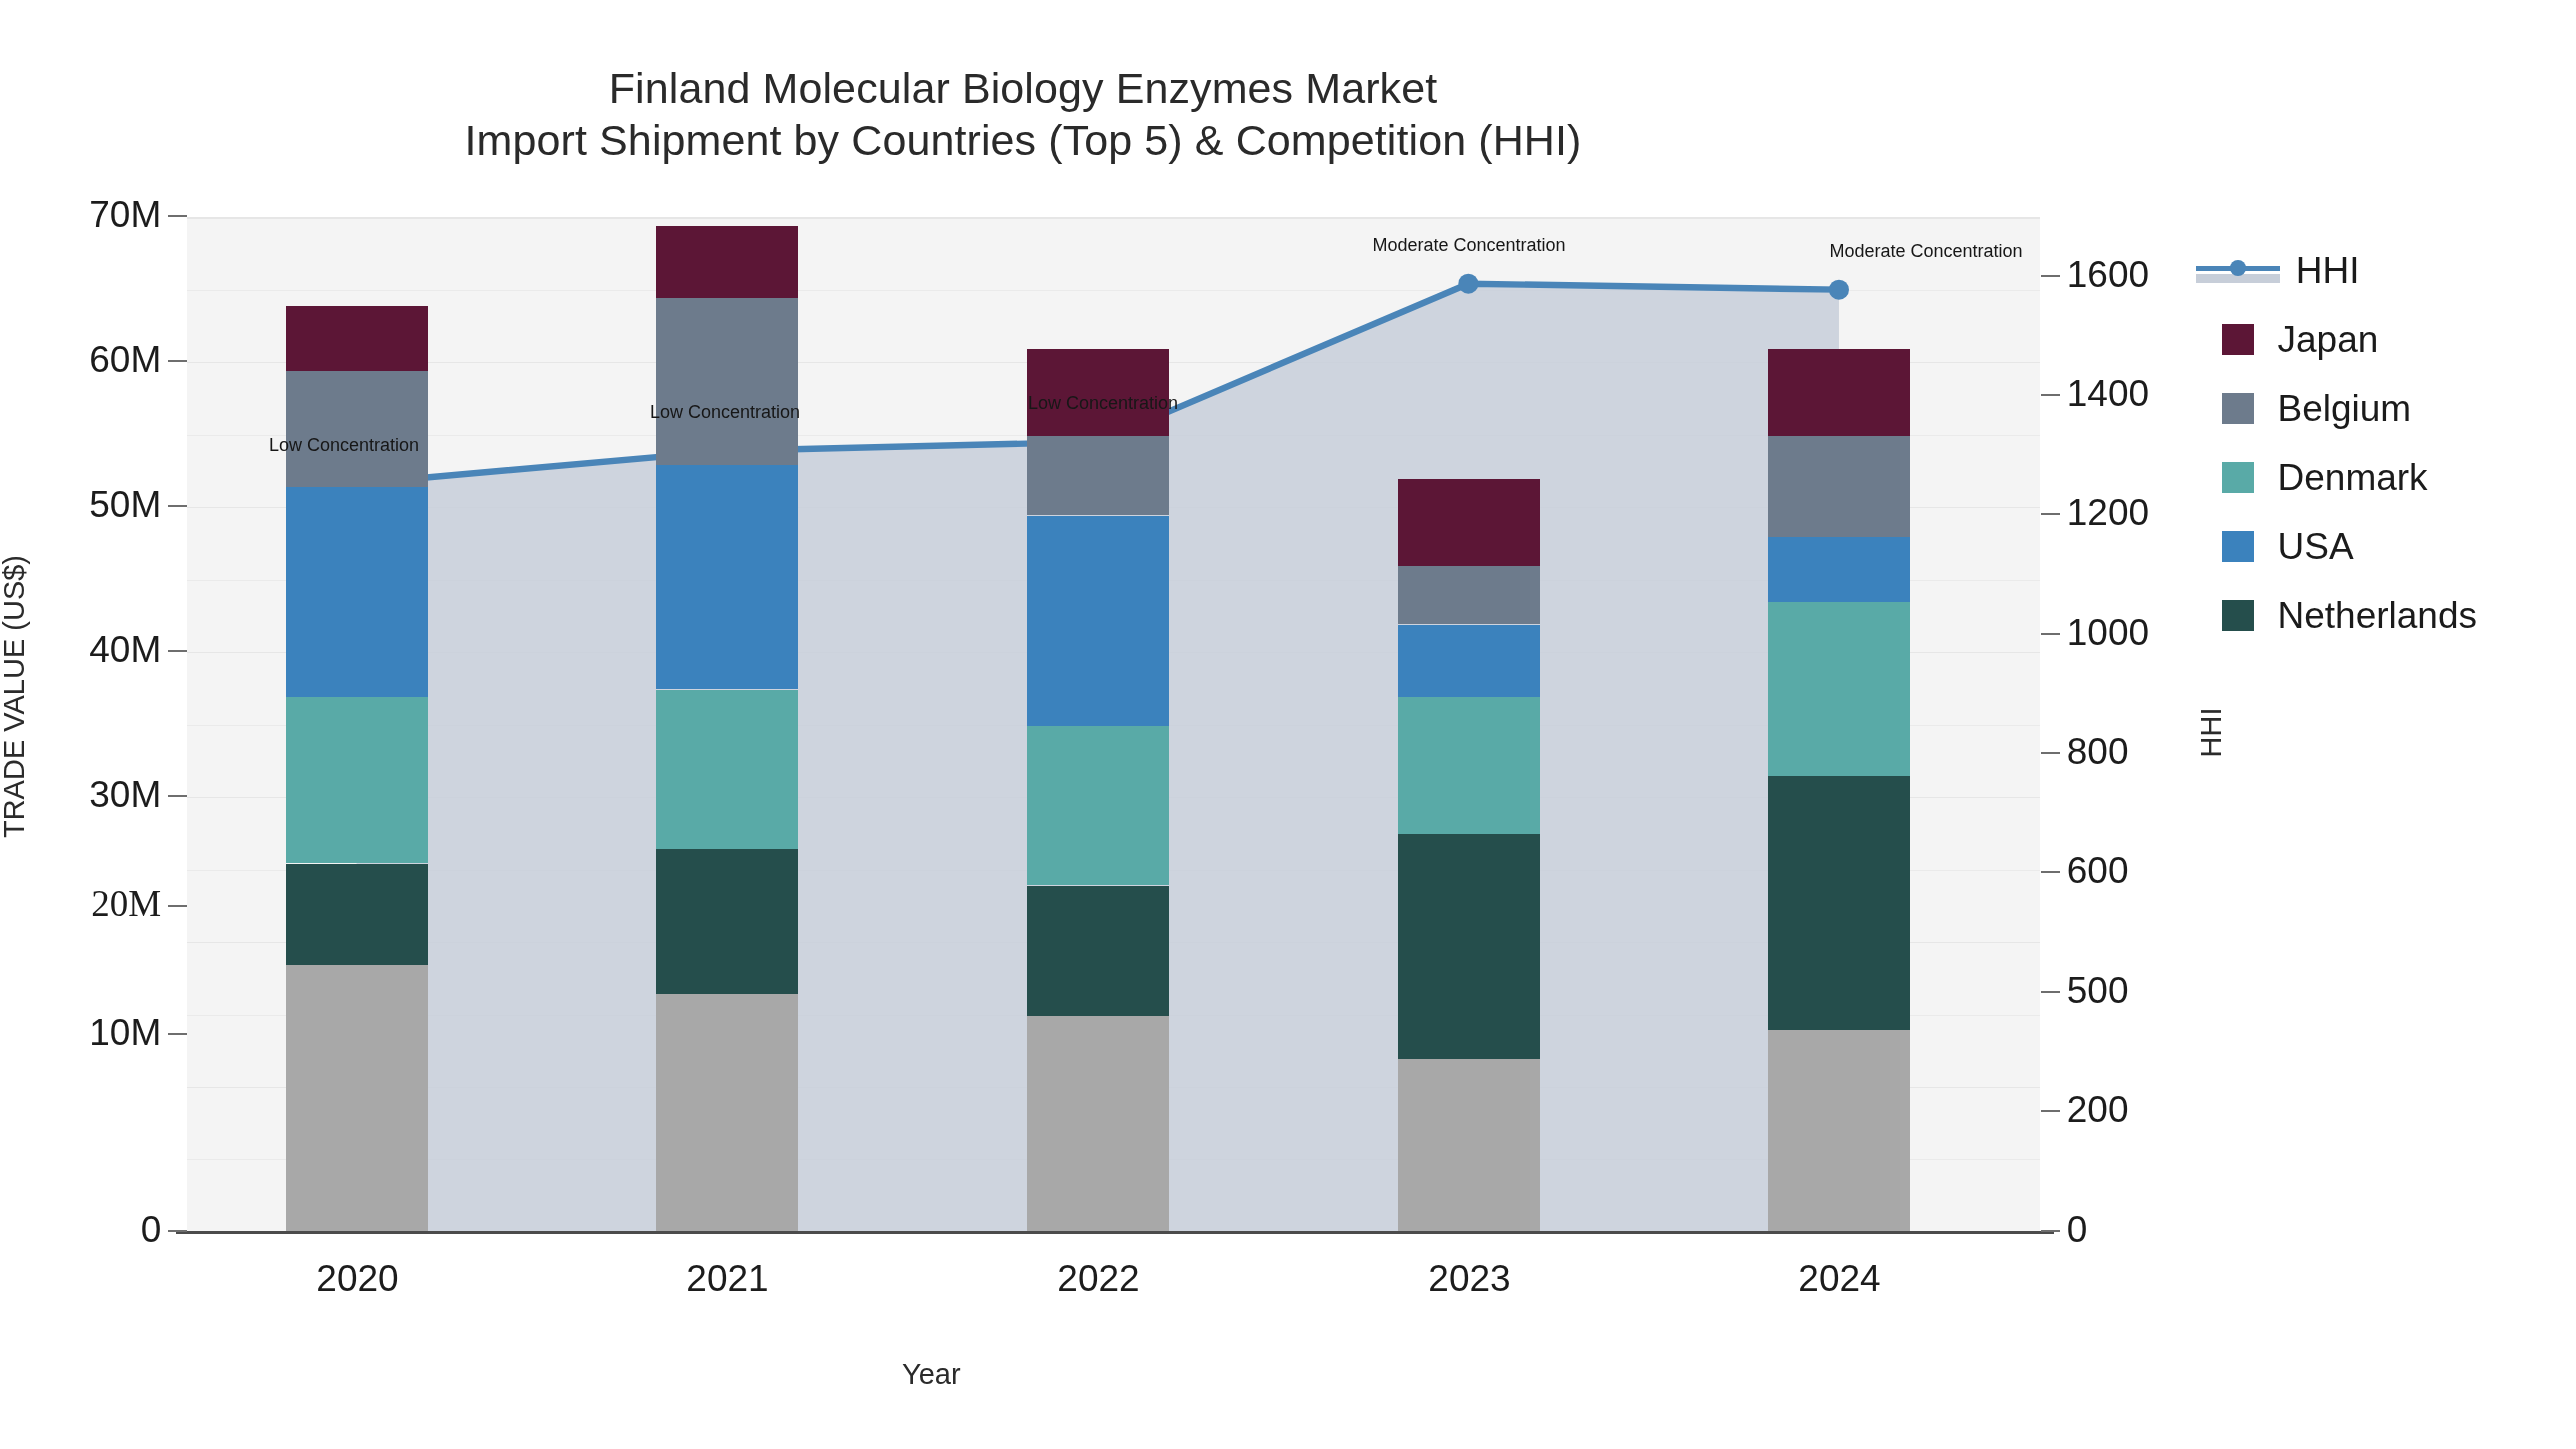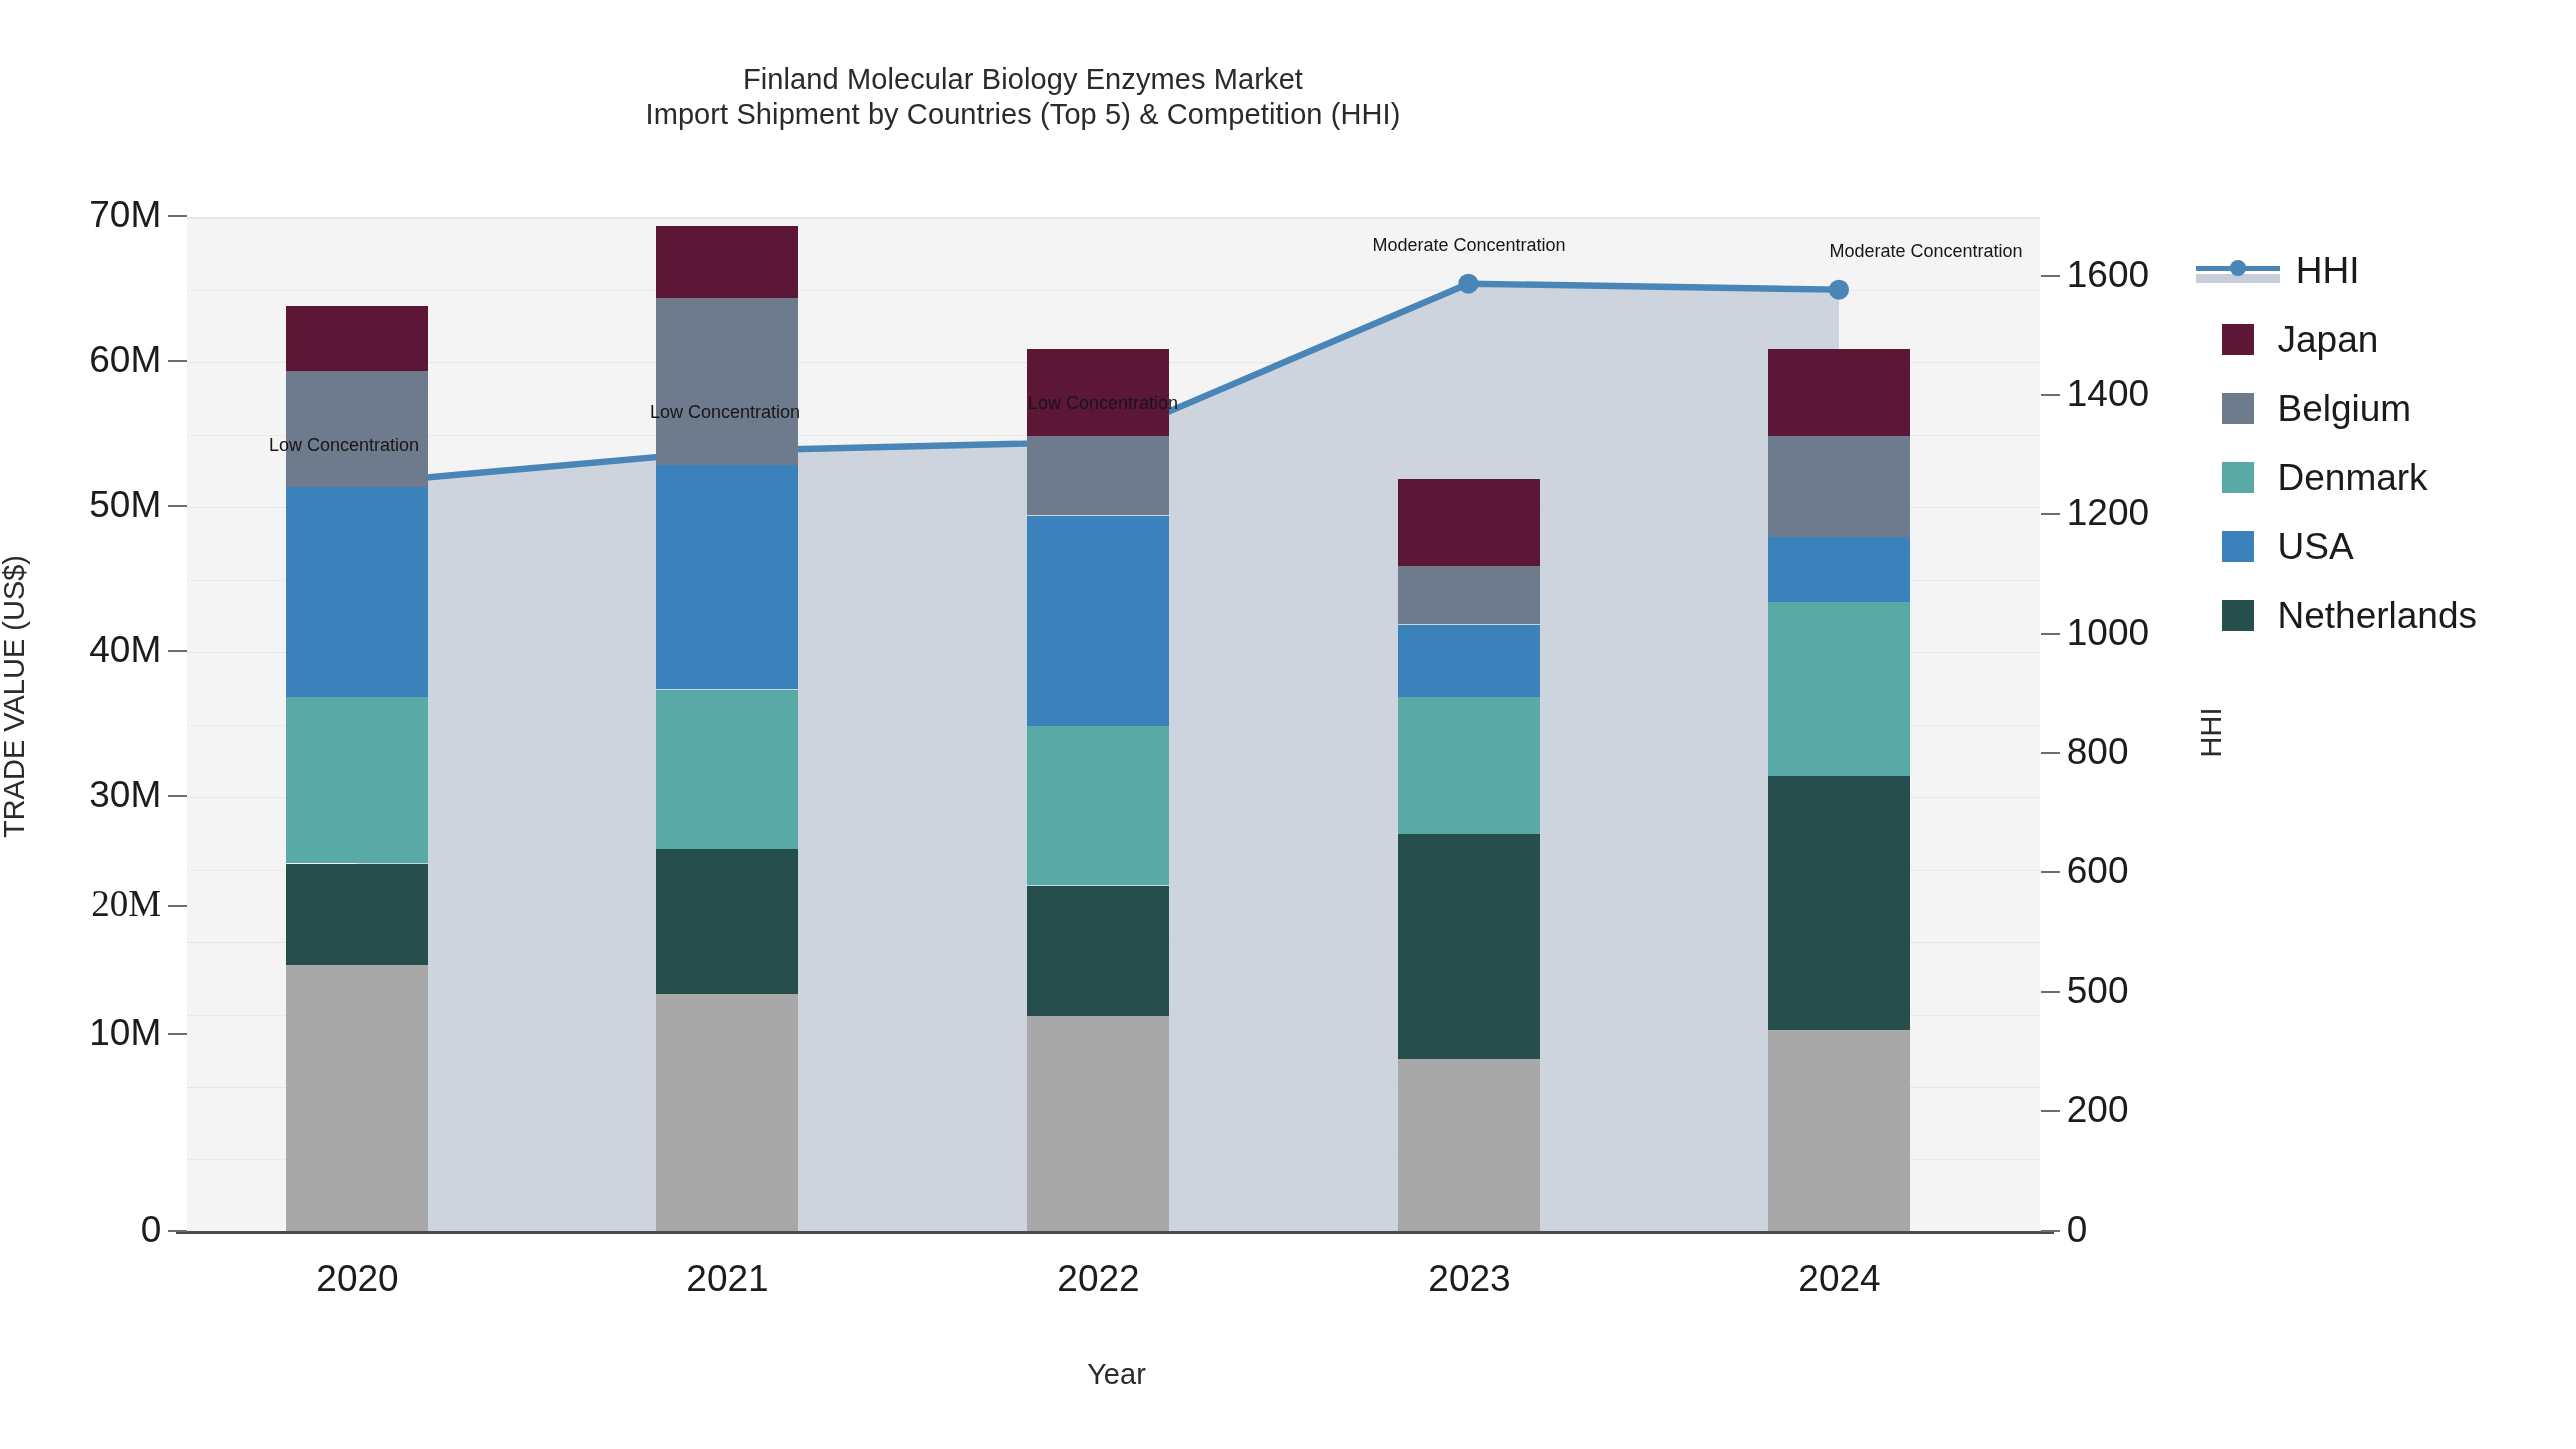--- a/index.html
+++ b/index.html
@@ -9,21 +9,21 @@
     font-family:"Liberation Sans", sans-serif;
     overflow:hidden;
   }
   #root{position:relative;width:2576px;height:1449px;}
 
   
   .title-block{
     position:absolute;left:0;top:62px;width:2046px;
     text-align:center;
     color:#2a2a2a;
-    font-size:29px;
+    font-size:43px;
     line-height:1.22;
     letter-spacing:0.1px;
   }
   .title-line{display:block;}
 
   
   .plot{
     position:absolute;
     left:187px;top:218px;
     width:1853px;height:1015px;
@@ -42,21 +42,21 @@
   .ytick-right{position:absolute;text-align:left;color:#1c1c1c;font-size:37px;white-space:nowrap;}
   .ytick-right .dash{display:inline-block;width:18.6px;height:2.1px;background:#6e6e6e;vertical-align:middle;margin-right:7.2px;margin-bottom:2.9px;}
 
   .xtick{
     position:absolute;top:1258px;
     color:#1c1c1c;font-size:37px;text-align:center;
     width:215px;
   }
 
   .axis-title-x{
-    position:absolute;left:902px;top:1358px;width:429px;text-align:center;
+    position:absolute;left:902px;top:1358px;width:429px;text-align:left;
     font-size:29px;color:#2b2b2b;
   }
   .axis-title-y{
     position:absolute;left:-236px;top:680px;width:501px;text-align:center;
     font-size:29px;color:#2b2b2b;
     transform:rotate(-90deg);transform-origin:center center;
   }
   .axis-title-y2{
     position:absolute;left:2118px;top:716px;width:186px;text-align:center;
     font-size:29px;color:#2b2b2b;

